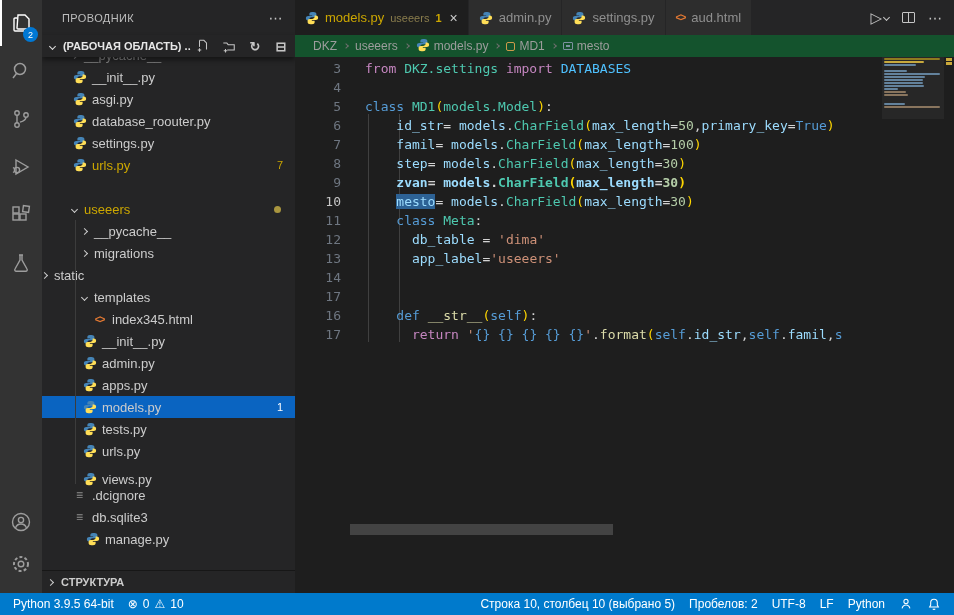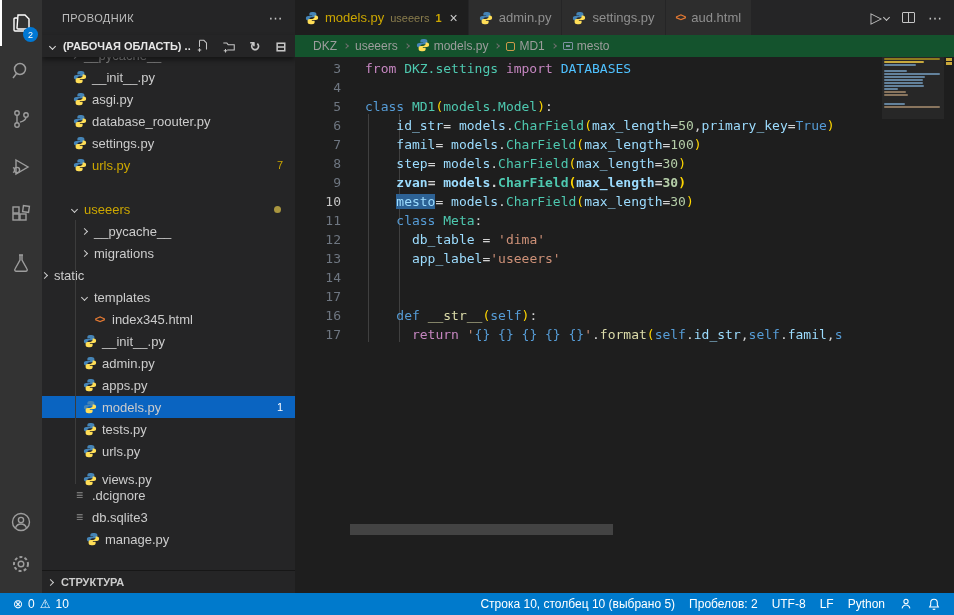--- a/index.html
+++ b/index.html
@@ -481,20 +481,21 @@
       </div>
     <div id="overview">
       <div class="ov-mark" style="top:1px"></div>
       <div class="ov-mark" style="top:5px"></div>
     </div>
     <div id="hscroll"></div>
   </div>
 
   <div id="statusbar">
     <div id="sb-left">
+      <span class="sb-item">Python 3.9.5 64-bit</span>
       <span class="sb-item">
         <span class="sb-glyph">⊗</span>
         <span>0</span>
         <span class="sb-glyph">⚠</span>
         <span>10</span>
       </span>
     </div>
     <div id="sb-right">
       <span class="sb-item">Строка 10, столбец 10 (выбрано 5)</span>
       <span class="sb-item">Пробелов: 2</span>

